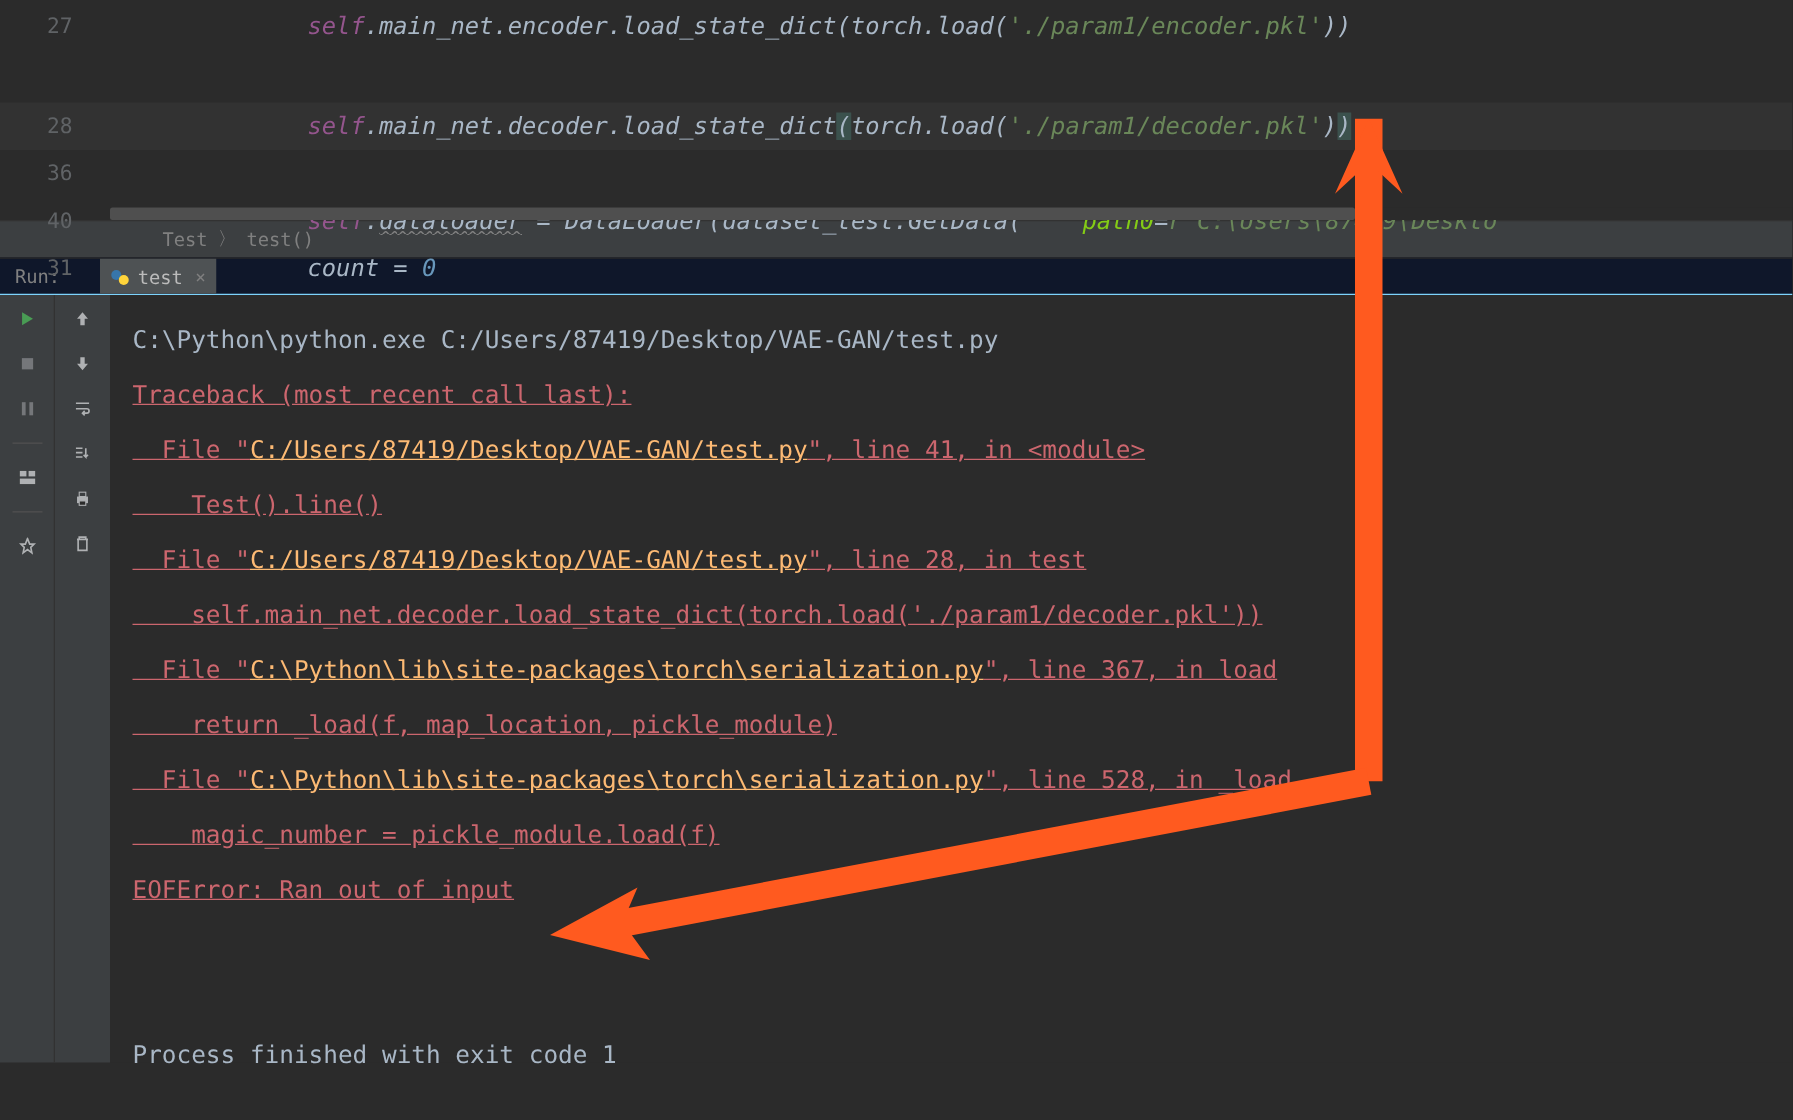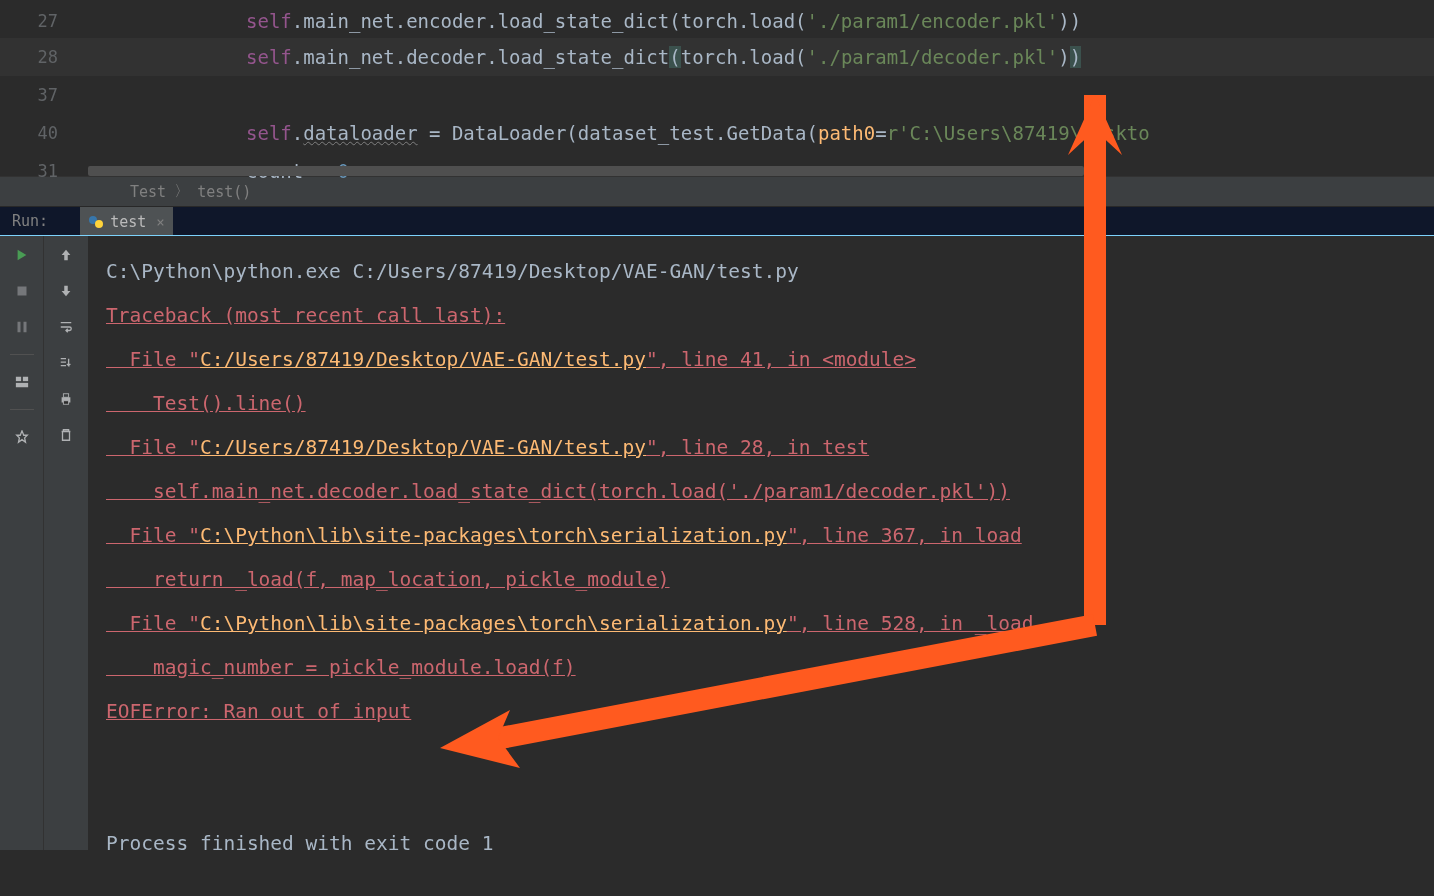--- a/index.html
+++ b/index.html
@@ -27,29 +27,31 @@
       text-align: right;
       padding-right: 30px;
       color: #606366;
       font-size: 17px;
       user-select: none;
     }
     .code-content {
       font-size: 19px;
       white-space: pre;
       padding-left: 158px;
+      font-style: italic;
     }
     .ln-27 { padding-top: 4px; }
     .highlighted-line {
       background: #323232;
+      margin-top: 44px;
     }
     .kw-self { color: #94558d; }
     .kw-print { color: #8888c6; }
     .string { color: #6a8759; }
-    .param-name { color: #fdba74; }
+    .param-name { color: #84cc16; margin-left: 48px; }
     .underline-wavy { text-decoration: underline wavy #808080; text-decoration-thickness: 1px; }
     .number { color: #6897bb; }
     .paren-match { background: #3b514d; }
     
     .breadcrumb {
       background: #3c3f41;
       height: 30px;
       display: flex;
       align-items: center;
       padding-left: 130px;
@@ -179,21 +181,21 @@
 <div class="editor-area">
   <div class="code-line ln-27">
     <div class="gutter">27</div>
     <div class="code-content"><span class="kw-self">self</span><span>.main_net.encoder.load_state_dict(torch.load(</span><span class="string">'./param1/encoder.pkl'</span><span>))</span></div>
   </div>
   <div class="code-line highlighted-line">
     <div class="gutter">28</div>
     <div class="code-content"><span class="kw-self">self</span><span>.main_net.decoder.load_state_dict</span><span class="paren-match">(</span><span>torch.load(</span><span class="string">'./param1/decoder.pkl'</span><span>)</span><span class="paren-match">)</span></div>
   </div>
   <div class="code-line">
-    <div class="gutter">37</div>
+    <div class="gutter">36</div>
   </div>
   <div class="code-line">
     <div class="gutter">40</div>
     <div class="code-content"><span class="kw-self">self</span><span>.</span><span class="underline-wavy">dataloader</span><span> = DataLoader(dataset_test.GetData(</span><span class="param-name">path0</span><span>=</span><span class="string">r</span><span class="string">'C:\Users\87419\Deskto</span></div>
   </div>
   <div class="code-line">
     <div class="gutter">31</div>
     <div class="code-content"><span>count = </span><span class="number">0</span></div>
   </div>
   <div class="scrollbar-h">

